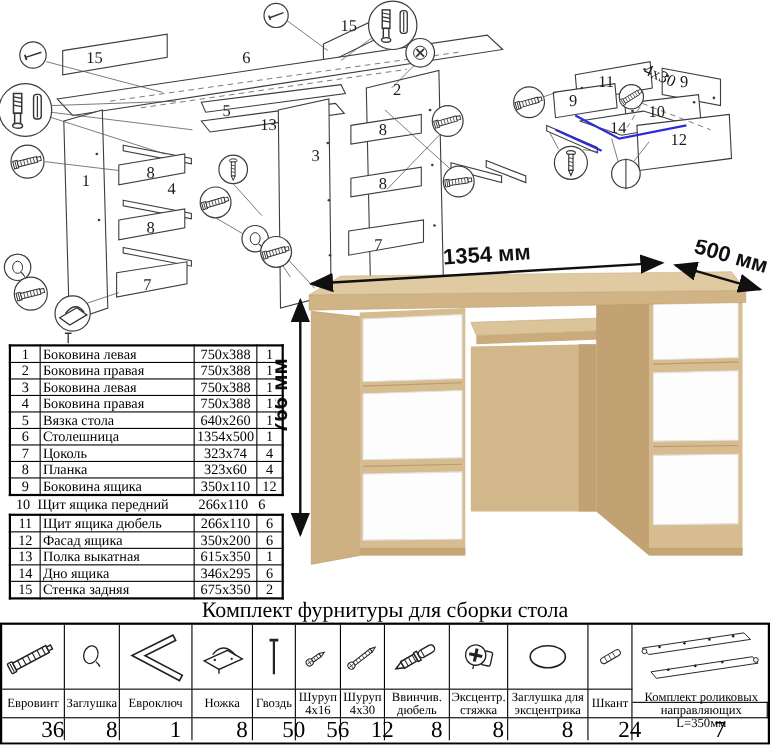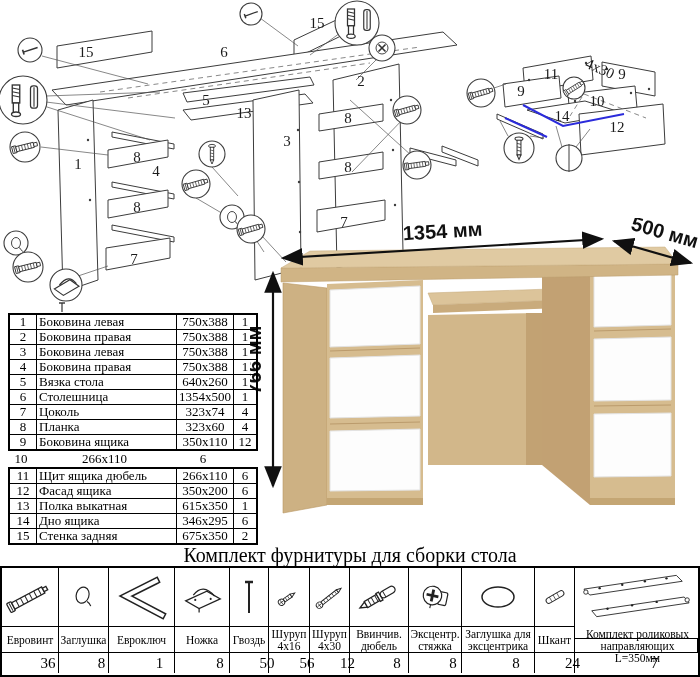--- a/index.html
+++ b/index.html
@@ -41,21 +41,21 @@
   #hardware{position:absolute;left:0;top:545px;width:700px;}
   #hw-title{height:21px;text-align:center;font-size:20px;line-height:21px;}
   #hw-grid{display:grid;width:700px;height:111px;box-sizing:border-box;border:2px solid #000;
            grid-template-columns:57px 50px 66px 55px 39px 41px 40px 59px 53px 73px 40px 123px;
            grid-template-rows:58px 27px 20px;grid-auto-flow:column;}
   .hw-icon{border-right:1.5px solid #000;display:flex;align-items:center;justify-content:center;box-sizing:border-box;}
   .hw-name{border-right:1.5px solid #000;border-top:1.5px solid #000;border-bottom:1.5px solid #000;
            display:flex;align-items:center;justify-content:center;text-align:center;
            font-size:11.5px;line-height:12px;box-sizing:border-box;padding:0 1px;}
   .hw-qty{border-right:1.5px solid #000;display:flex;align-items:center;justify-content:center;
-          font-size:15px;box-sizing:border-box;padding-left:36px;}
+          font-size:21px;box-sizing:border-box;padding-left:36px;}
   .last{border-right:none;}
   .hw-name.leftal{justify-content:flex-start;text-align:center;padding-left:4px;margin-top:12px;}
   .hwg{stroke:#222;stroke-width:1.3;fill:#fff;}
   .hwg-thin{stroke:#222;stroke-width:.9;fill:#fff;}
 </style>
 </head>
 <body>
 
 <div id="sheet">
 
@@ -410,20 +410,21 @@
           <tr>
           <td class="c-num">9</td>
           <td class="c-name">Боковина ящика</td>
           <td class="c-size">350x110</td>
           <td class="c-qty">12</td>
         </tr>
       </tbody>
     </table>
     <div id="row-mid">
       <span class="m-num">10</span>
+      <span class="m-name">Щит ящика передний</span>
       <span class="m-size">266x110</span>
       <span class="m-qty">6</span>
     </div>
     <table>
       <tbody>
         <tr>
           <td class="c-num">11</td>
           <td class="c-name">Щит ящика дюбель</td>
           <td class="c-size">266x110</td>
           <td class="c-qty">6</td>

